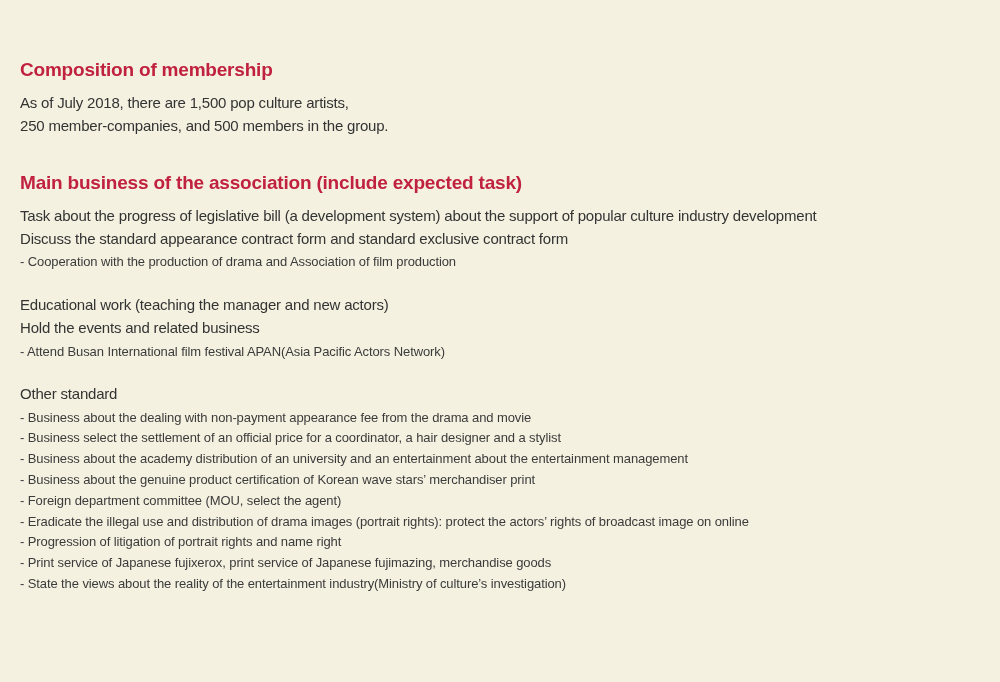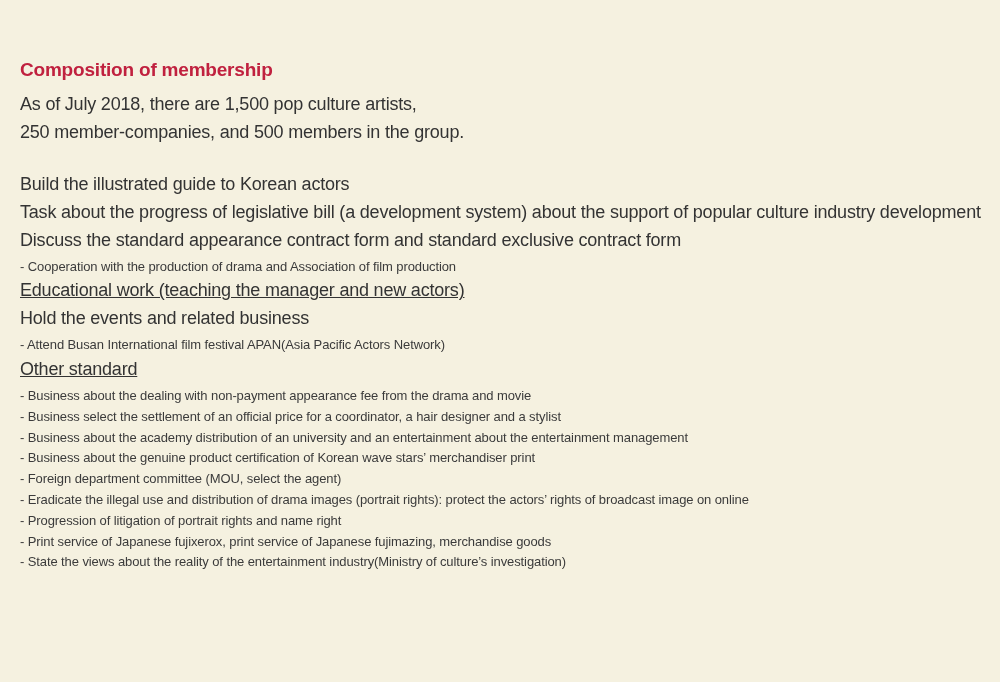--- a/index.html
+++ b/index.html
@@ -26,21 +26,21 @@
   }
   .section-heading {
     color: #c0213f;
     font-size: 19px;
     font-weight: bold;
     letter-spacing: -0.2px;
     margin: 0;
     line-height: 1.25;
   }
   .body-line {
-    font-size: 18px;
+    font-size: 15px;
     color: #333333;
     line-height: 1.55;
     letter-spacing: -0.2px;
     margin: 0;
     white-space: nowrap;
   }
   .sub-line {
     font-size: 13px;
     color: #3b3b3b;
     line-height: 1.6;
@@ -67,40 +67,39 @@
   #section-business .section-heading {
     margin-bottom: 9px;
   }
   .lines > *:first-child {
     margin-top: 0;
   }
   .body-line + .sub-line {
     margin-top: 2px;
   }
   .sub-line + .body-line {
-    margin-top: 0;
-    text-decoration: underline;
+    margin-top: 20px;
   }
 </style>
 </head>
 <body>
 
 <div class="page">
 
   <div class="section" id="section-membership">
     <h2 class="section-heading">Composition of membership</h2>
     <div class="lines">
       <p class="body-line">As of July 2018, there are 1,500 pop culture artists,</p>
       <p class="body-line">250 member-companies, and 500 members in the group.</p>
     </div>
   </div>
 
   <div class="section" id="section-business">
+    <h2 class="section-heading">Main business of the association (include expected task)</h2>
     <div class="lines">
-      <p class="body-line">Build the illustrated guide to Korean actors</p>
       <p class="body-line">Task about the progress of legislative bill (a development system) about the support of popular culture industry development</p>
       <p class="body-line">Discuss the standard appearance contract form and standard exclusive contract form</p>
       <p class="sub-line">- Cooperation with the production of drama and Association of film production</p>
       <p class="body-line">Educational work (teaching the manager and new actors)</p>
       <p class="body-line">Hold the events and related business</p>
       <p class="sub-line">- Attend Busan International film festival APAN(Asia Pacific Actors Network)</p>
       <p class="body-line">Other standard</p>
       <p class="sub-line">- Business about the dealing with non-payment appearance fee from the drama and movie</p>
       <p class="sub-line">- Business select the settlement of an official price for a coordinator, a hair designer and a stylist</p>
       <p class="sub-line">- Business about the academy distribution of an university and an entertainment about the entertainment management</p>

